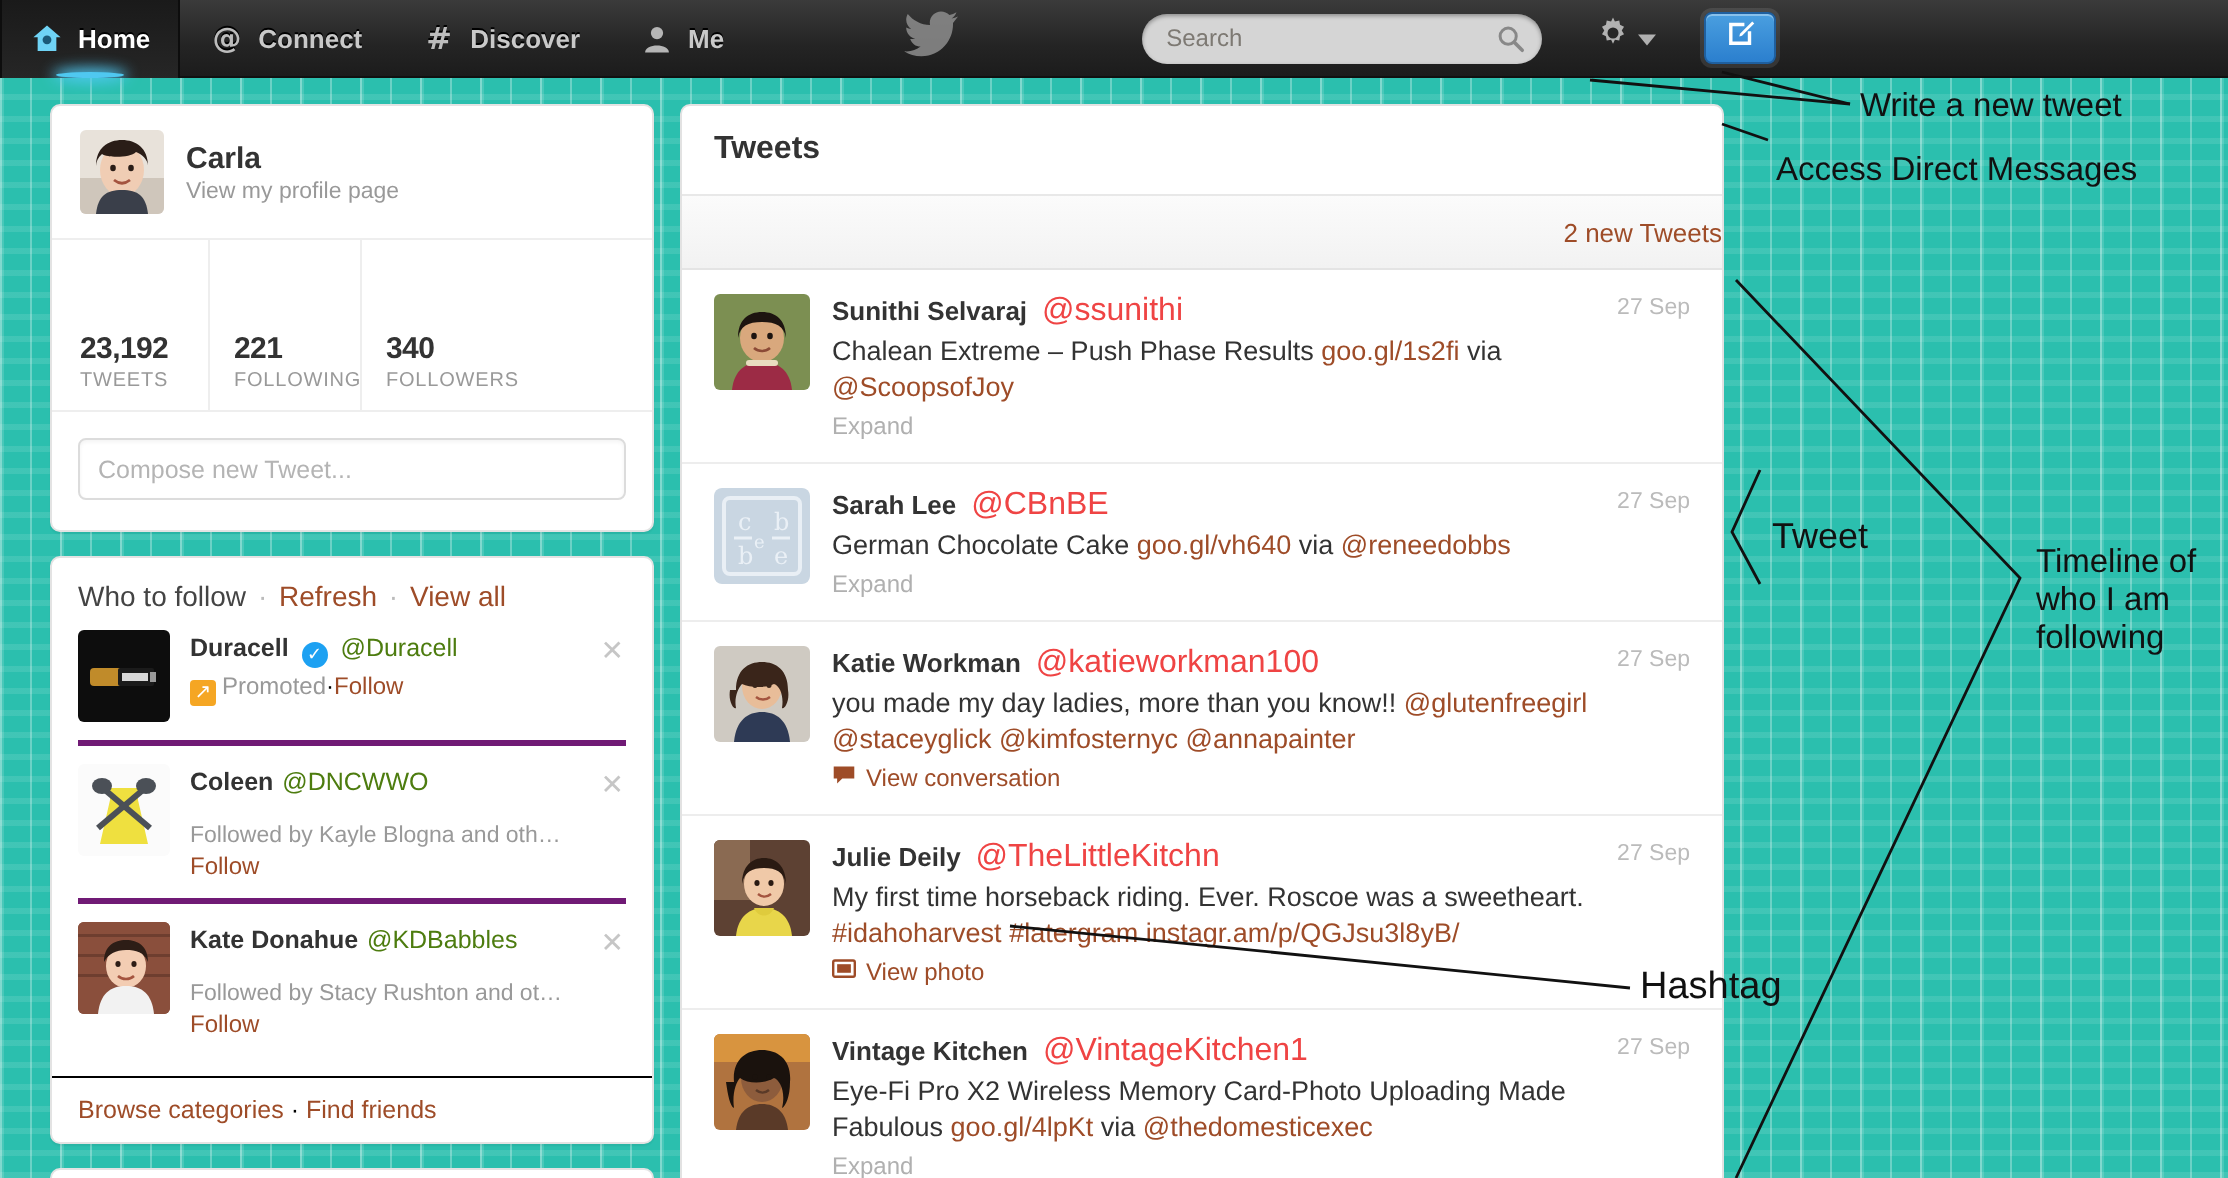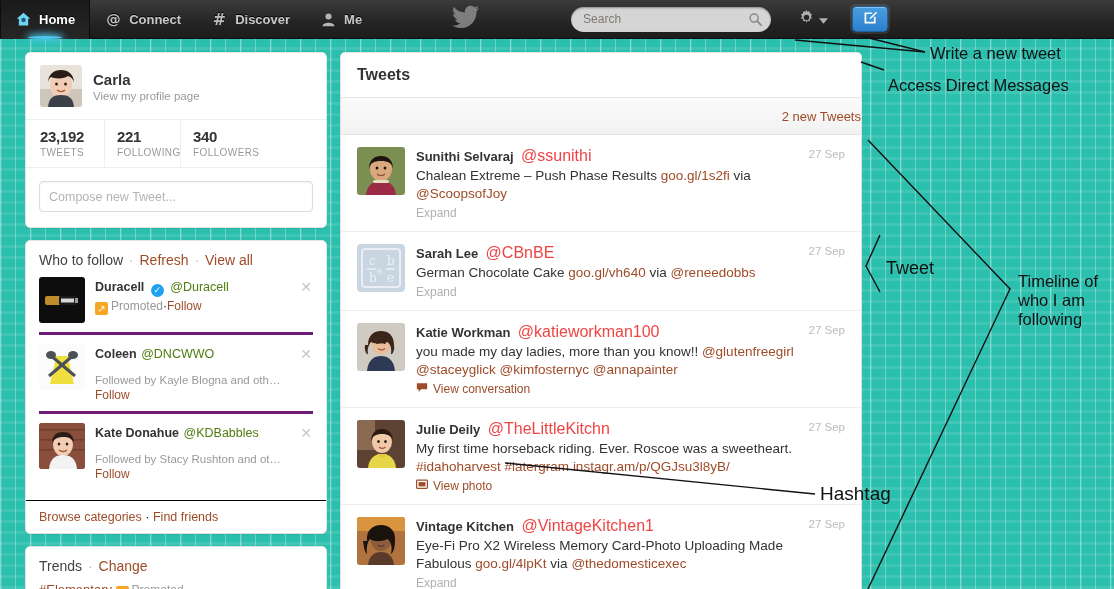--- a/index.html
+++ b/index.html
@@ -94,21 +94,21 @@
   #profile-head { display: flex; align-items: center; gap: 11px; padding: 12px 14px; }
   #profile-avatar { width: 42px; height: 42px; border-radius: 3px; overflow: hidden; flex: none; }
   #profile-name { font-size: 15px; font-weight: bold; color: #333; }
   #profile-sub { font-size: 11.5px; color: #999; margin-top: 2px; }
   #stats { display: flex; border-top: 1px solid #eee; border-bottom: 1px solid #eee; }
   .stat { padding: 8px 0 9px 0; flex: none; }
   .stat + .stat { border-left: 1px solid #eee; }
   .stat:nth-child(1) { width: 78px; padding-left: 14px; }
   .stat:nth-child(2) { width: 76px; padding-left: 12px; }
   .stat:nth-child(3) { width: 100px; padding-left: 12px; }
-  .stat-num { font-size: 15px; font-weight: bold; color: #333; letter-spacing: -.3px; }
+  .stat-num { font-size: 15px; font-weight: bold; color: #333; letter-spacing: -.3px; margin-top: 38px; }
   .stat-lbl { font-size: 10px; color: #999; letter-spacing: .4px; margin-top: 2px; }
   #compose-field {
     margin: 13px 13px 15px 13px; height: 31px; width: 274px;
     border: 1px solid #dcdcdc; border-radius: 4px; padding: 0 9px;
     font-size: 12.5px; color: #aaa; outline: none;
     font-family: "Liberation Sans", sans-serif;
     box-shadow: inset 0 1px 2px rgba(0,0,0,.05);
   }
   #compose-field::placeholder { color: #b4b4b4; }
 

